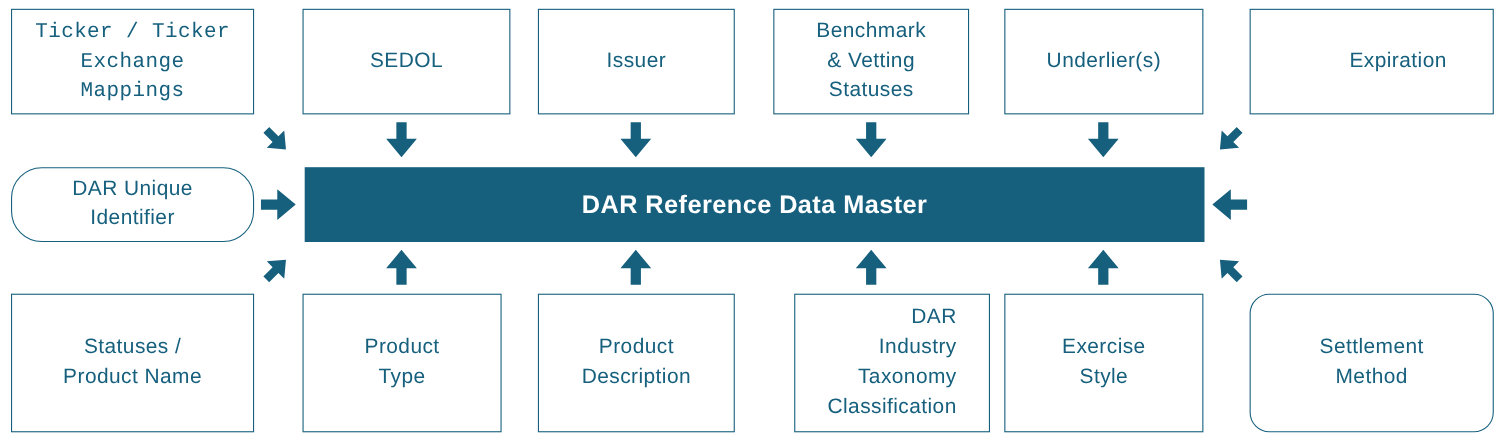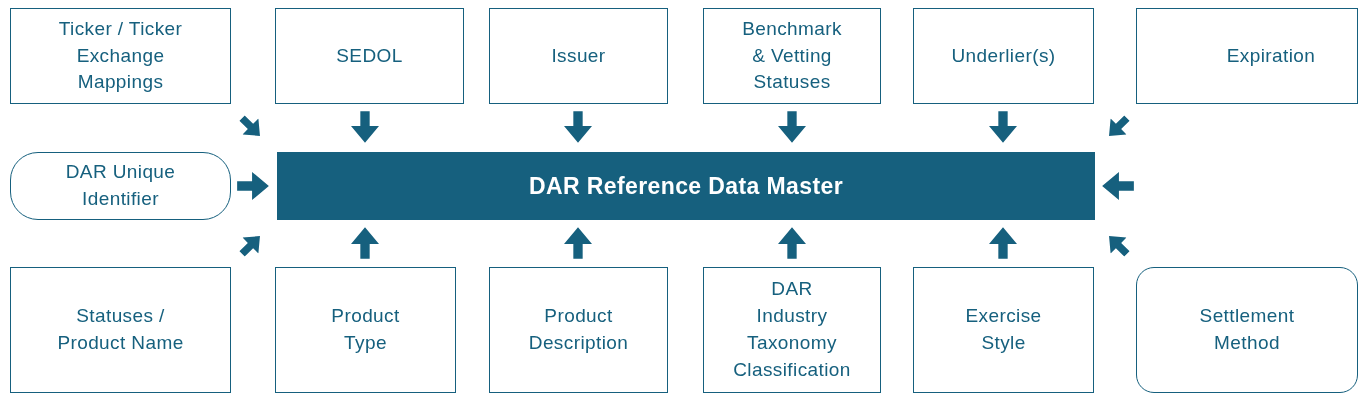--- a/index.html
+++ b/index.html
@@ -57,21 +57,21 @@
     align-items: center;
     justify-content: center;
   }
   .arrow svg { display: block; }
 </style>
 </head>
 <body>
 
 <div class="diagram">
 
-  <div class="box" style="left:10px; top:8px; width:221px; height:96px;">
+  <div class="box" style="left:10px; top:8px; width:221px; height:96px;font-family:Liberation Mono, monospace;">
     <span class="box-label">Ticker / Ticker
 Exchange
 Mappings</span>
   </div>
   <div class="box" style="left:275px; top:8px; width:189px; height:96px;">
     <span class="box-label">SEDOL</span>
   </div>
   <div class="box" style="left:489px; top:8px; width:179px; height:96px;">
     <span class="box-label">Issuer</span>
   </div>
@@ -100,21 +100,21 @@
 Product Name</span>
   </div>
   <div class="box" style="left:275px; top:267px; width:181px; height:126px;">
     <span class="box-label">Product
 Type</span>
   </div>
   <div class="box" style="left:489px; top:267px; width:179px; height:126px;">
     <span class="box-label">Product
 Description</span>
   </div>
-  <div class="box" style="left:703px; top:267px; width:178px; height:126px;">
+  <div class="box" style="left:722px; top:267px; width:178px; height:126px;text-align:right;">
     <span class="box-label">DAR
 Industry
 Taxonomy
 Classification</span>
   </div>
   <div class="box" style="left:913px; top:267px; width:181px; height:126px;">
     <span class="box-label">Exercise
 Style</span>
   </div>
   <div class="box" style="left:1136px; top:267px; width:222px; height:126px;border-radius:18px;">

